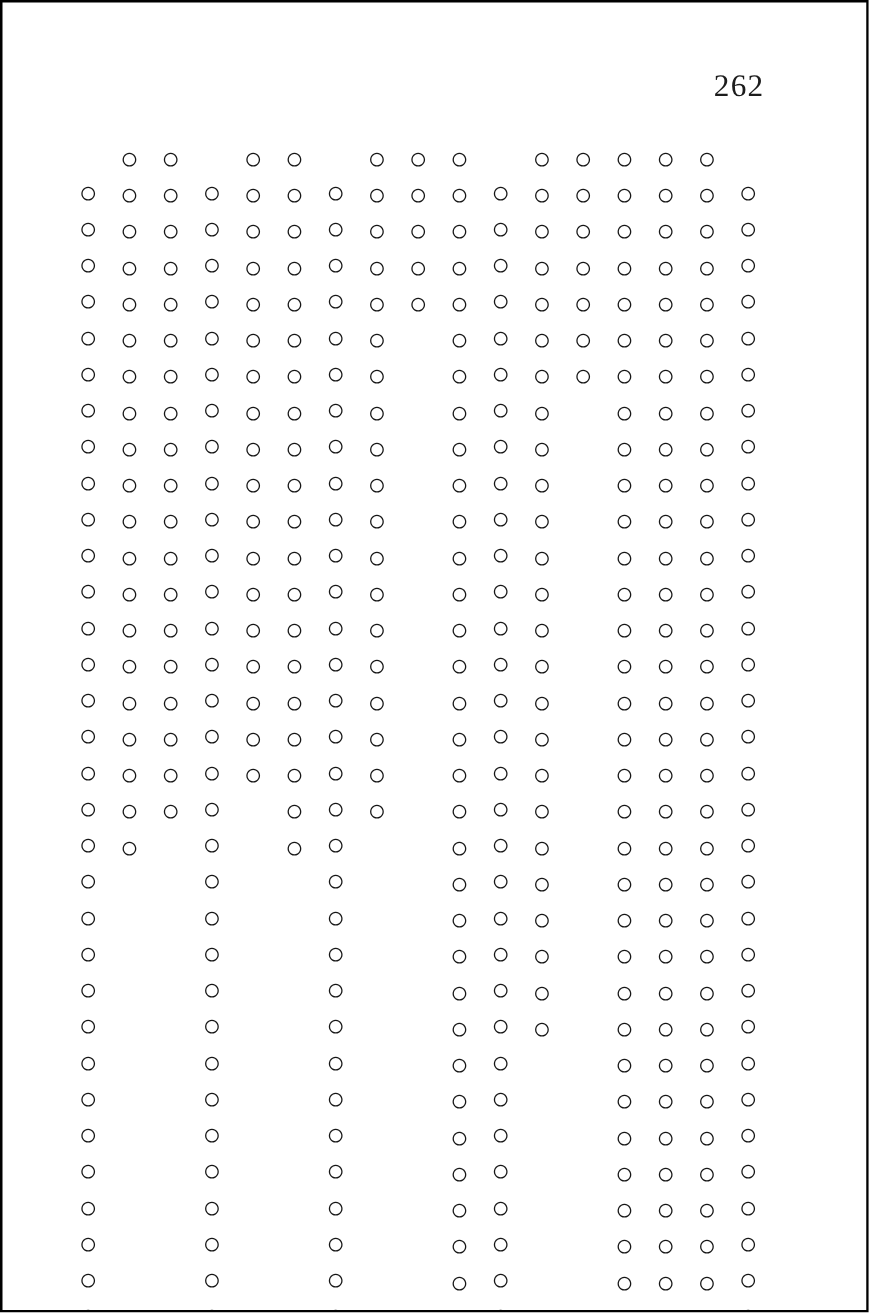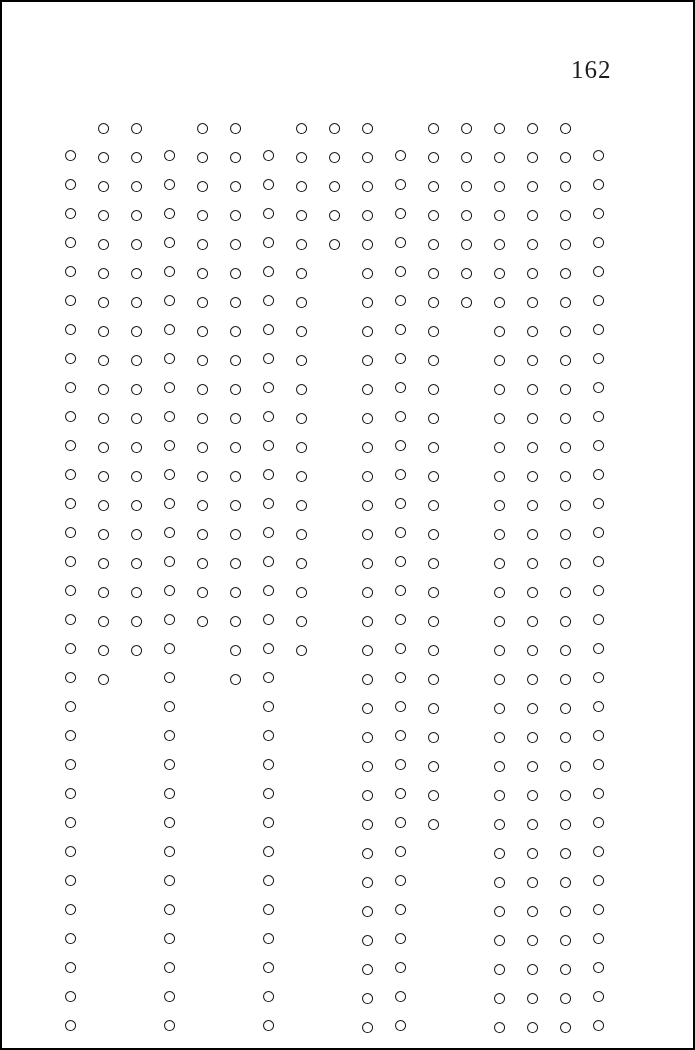--- a/index.html
+++ b/index.html
@@ -41,21 +41,21 @@
     
   }
   .tline.indent {
     padding-top: 27px; 
   }
 </style>
 </head>
 <body>
 
 <div class="page">
-  <div class="page-number">162</div>
+  <div class="page-number">262</div>
   <div class="text-block" id="text-block">
       <div class="tline indent">○○○○○○○○○○○○○○○○○○○○○○○○○○○○○○○○</div>
       <div class="tline">○○○○○○○○○○○○○○○○○○○○○○○○○○○○○○○○○</div>
       <div class="tline">○○○○○○○○○○○○○○○○○○○○○○○○○○○○○○○○○</div>
       <div class="tline">○○○○○○○○○○○○○○○○○○○○○○○○○○○○○○○○○</div>
       <div class="tline">○○○○○○○</div>
       <div class="tline">○○○○○○○○○○○○○○○○○○○○○○○○○</div>
       <div class="tline indent">○○○○○○○○○○○○○○○○○○○○○○○○○○○○○○○○</div>
       <div class="tline">○○○○○○○○○○○○○○○○○○○○○○○○○○○○○○○○○</div>
       <div class="tline">○○○○○</div>

